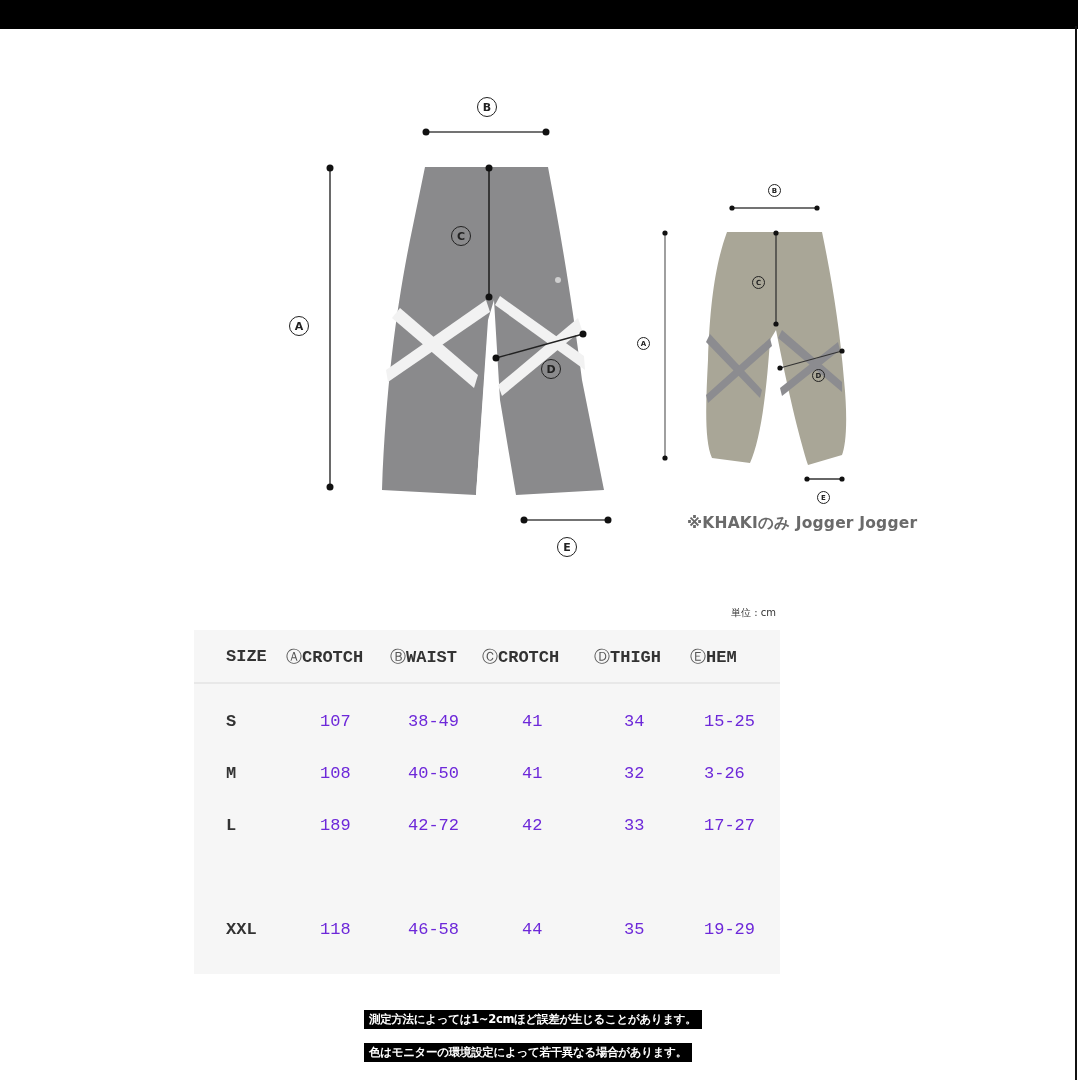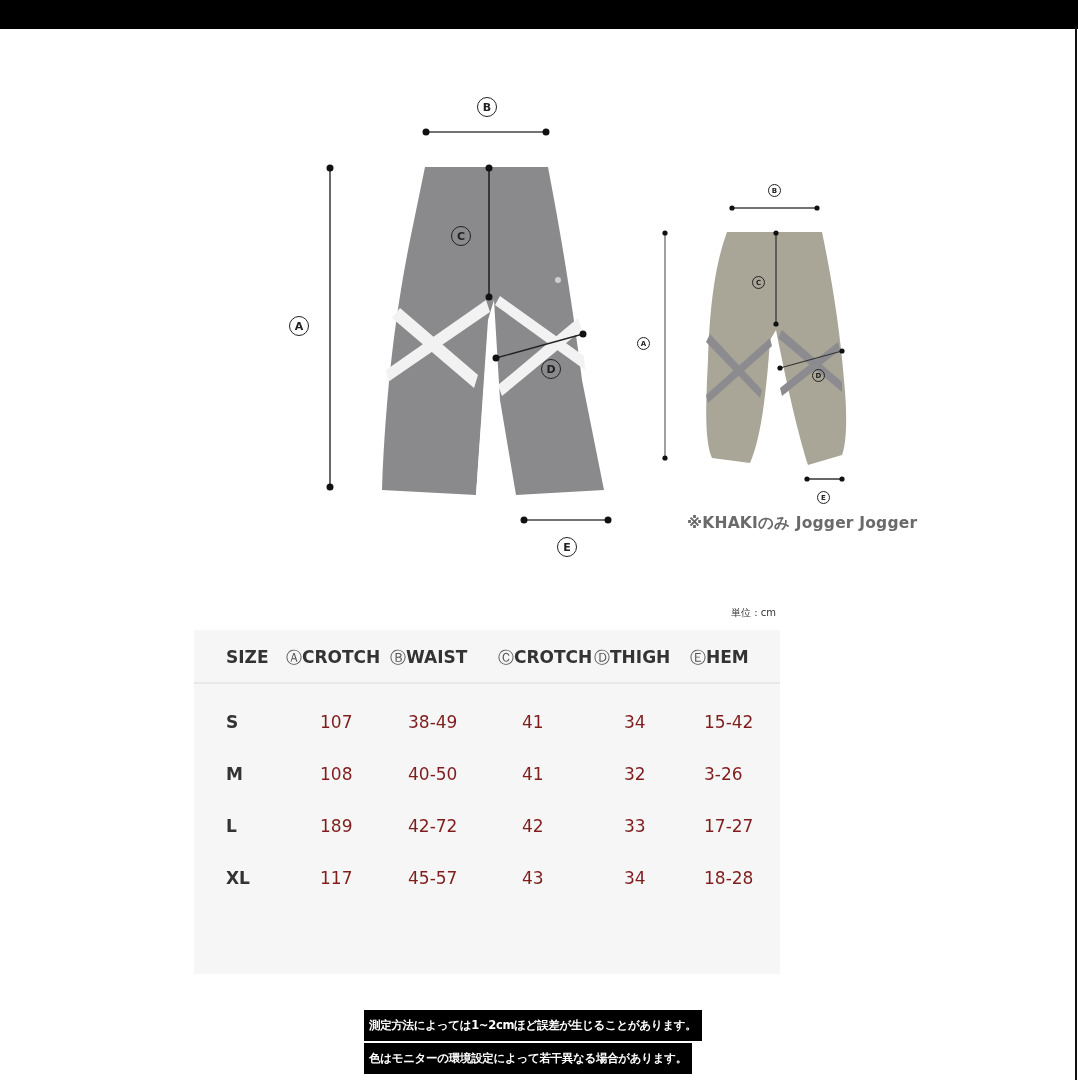--- a/index.html
+++ b/index.html
@@ -6,29 +6,29 @@
   body { width:1078px; height:1080px; position:relative; overflow:hidden; font-family:"DejaVu Sans", sans-serif; color:#333; }
   .topbar { position:absolute; left:0; top:0; width:1078px; height:29px; background:#000; }
   .rightline { position:absolute; left:1075px; top:26px; width:2px; height:1054px; background:#111; }
   .abs { position:absolute; }
   .circ { position:absolute; border:1.6px solid #222; border-radius:50%; display:flex; align-items:center; justify-content:center; font-weight:bold; color:#222; background:#fff; box-sizing:border-box; }
   .circ.big { width:20px; height:20px; font-size:11px; }
   .circ.small { width:13px; height:13px; font-size:7px; border-width:1.2px; }
   .circ.onpants { background:transparent; }
   .caption { position:absolute; left:687px; top:513px; font-size:15.5px; font-weight:bold; color:#6a6a6a; letter-spacing:0.2px; }
   .unit { position:absolute; left:731px; top:606px; font-size:10px; color:#333; }
-  .table { position:absolute; left:194px; top:630px; width:586px; height:344px; background:#f6f6f6; }
+  .table { position:absolute; left:194px; top:630px; width:586px; height:344px; background:#f6f6f6;font-family:Liberation Mono, monospace; }
   .thead { position:absolute; left:0; top:0; width:586px; height:52px; }
   .sep { position:absolute; left:0; top:52px; width:586px; height:2px; background:#e8e8e8; }
   .th { position:absolute; top:17px; font-size:17px; font-weight:bold; color:#333; white-space:nowrap; }
   .th .mk { font-weight:normal; color:#555; font-size:16px; }
   .row { position:absolute; left:0; width:586px; height:52px; }
-  .td { position:absolute; font-size:17px; color:#7f1d1d; white-space:nowrap; }
+  .td { position:absolute; font-size:17px; color:#6d28d9; white-space:nowrap; }
   .td.size { font-weight:bold; color:#333; }
-  .note { position:absolute; background:#000; color:#fff; font-size:11.5px; font-weight:bold; padding:8px 5px; white-space:nowrap; letter-spacing:-0.3px; }
+  .note { position:absolute; background:#000; color:#fff; font-size:11.5px; font-weight:bold; padding:2px 5px; white-space:nowrap; letter-spacing:-0.3px; }
 </style>
 </head>
 <body>
 
 <div class="topbar"></div>
 <div class="rightline"></div>
 
 <div>
   <svg class="abs" style="left:0;top:0" width="1078" height="600">
 
@@ -108,54 +108,54 @@
   <div class="caption">※KHAKIのみ Jogger Jogger</div>
 </div>
 
 <div class="unit">単位 : cm</div>
 
 <div class="table">
   <div class="thead">
     <div class="th" style="left:32px"><span>SIZE</span></div>
     <div class="th" style="left:92px"><span class="mk">Ⓐ</span><span>CROTCH</span></div>
     <div class="th" style="left:196px"><span class="mk">Ⓑ</span><span>WAIST</span></div>
-    <div class="th" style="left:304px"><span class="mk">Ⓒ</span><span>CROTCH</span></div>
+    <div class="th" style="left:288px"><span class="mk">Ⓒ</span><span>CROTCH</span></div>
     <div class="th" style="left:400px"><span class="mk">Ⓓ</span><span>THIGH</span></div>
     <div class="th" style="left:496px"><span class="mk">Ⓔ</span><span>HEM</span></div>
   </div>
   <div class="sep"></div>
 
   <div class="row" style="top:82px">
     <div class="td size" style="left:32px">S</div>
     <div class="td" style="left:126px">107</div>
     <div class="td" style="left:214px">38-49</div>
     <div class="td" style="left:328px">41</div>
     <div class="td" style="left:430px">34</div>
-    <div class="td" style="left:510px">15-42</div>
+    <div class="td" style="left:510px">15-25</div>
   </div>
   <div class="row" style="top:134px">
     <div class="td size" style="left:32px">M</div>
     <div class="td" style="left:126px">108</div>
     <div class="td" style="left:214px">40-50</div>
     <div class="td" style="left:328px">41</div>
     <div class="td" style="left:430px">32</div>
     <div class="td" style="left:510px">3-26</div>
   </div>
   <div class="row" style="top:186px">
     <div class="td size" style="left:32px">L</div>
     <div class="td" style="left:126px">189</div>
     <div class="td" style="left:214px">42-72</div>
     <div class="td" style="left:328px">42</div>
     <div class="td" style="left:430px">33</div>
     <div class="td" style="left:510px">17-27</div>
   </div>
-  <div class="row" style="top:238px">
-    <div class="td size" style="left:32px">XL</div>
-    <div class="td" style="left:126px">117</div>
-    <div class="td" style="left:214px">45-57</div>
-    <div class="td" style="left:328px">43</div>
-    <div class="td" style="left:430px">34</div>
-    <div class="td" style="left:510px">18-28</div>
+  <div class="row" style="top:290px">
+    <div class="td size" style="left:32px">XXL</div>
+    <div class="td" style="left:126px">118</div>
+    <div class="td" style="left:214px">46-58</div>
+    <div class="td" style="left:328px">44</div>
+    <div class="td" style="left:430px">35</div>
+    <div class="td" style="left:510px">19-29</div>
   </div>
 </div>
 
 <div class="note" style="left:364px;top:1010px">測定方法によっては1~2cmほど誤差が生じることがあります。</div>
 <div class="note" style="left:364px;top:1043px">色はモニターの環境設定によって若干異なる場合があります。</div>
 
 </body></html>

